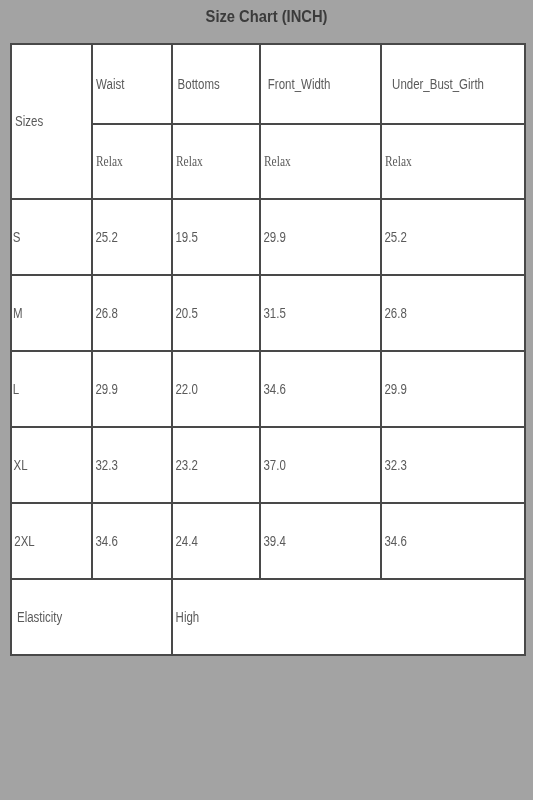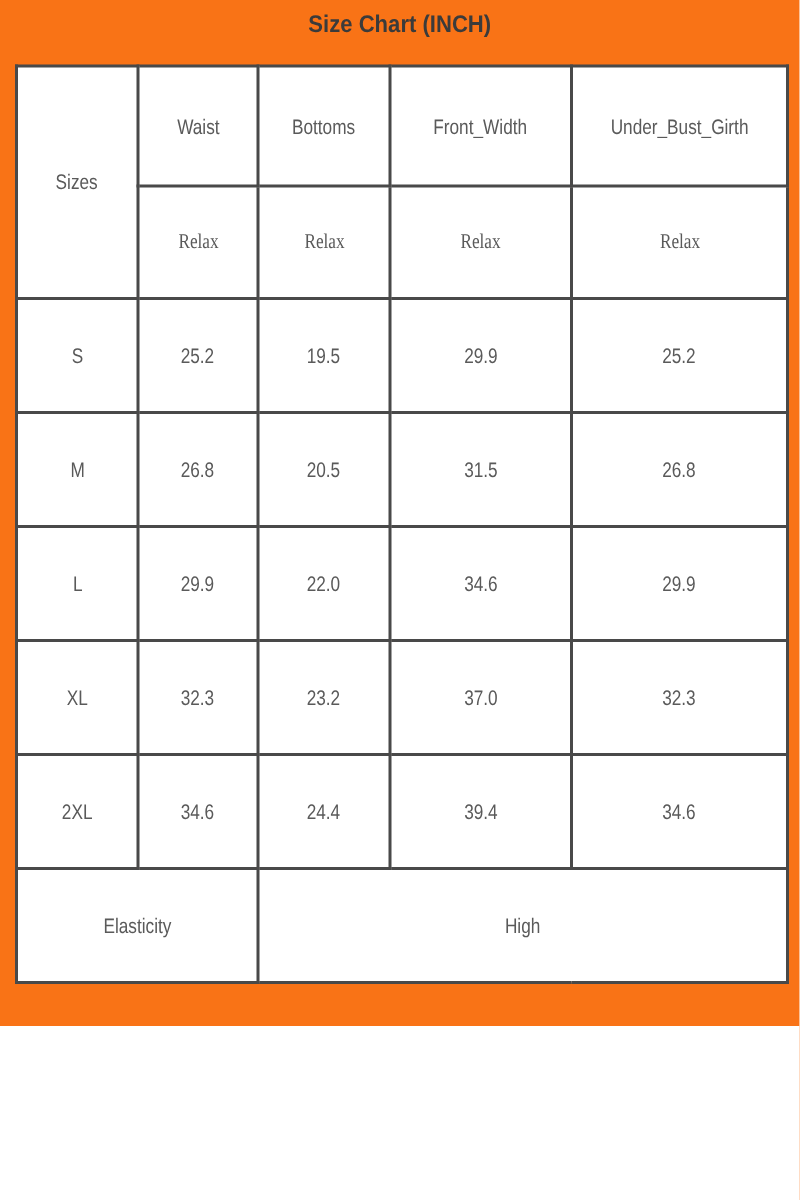--- a/index.html
+++ b/index.html
@@ -11,22 +11,22 @@
     width: 533px;
     height: 800px;
     overflow: hidden;
     font-family: "Liberation Sans", "DejaVu Sans", sans-serif;
     color: #5a5a5a;
   }
 
   .page {
     position: relative;
     width: 533px;
-    height: 684px;
-    background: #f97316;
+    height: 800px;
+    background: #a3a3a3;
   }
 
   .chart-title {
     position: absolute;
     top: 8px;
     left: 0;
     width: 533px;
     text-align: center;
     font-size: 16px;
     font-weight: bold;
@@ -41,21 +41,20 @@
     position: absolute;
     left: 10px;
     top: 43px;
     width: 514px;
     border-collapse: collapse;
     table-layout: fixed;
   }
 
   .size-table td {
     border: 2px solid #494949;
-    text-align: center;
     vertical-align: middle;
     font-size: 14px;
     color: #5a5a5a;
     font-weight: 400;
     padding: 0;
     background: #ffffff;
   }
 
   .cell-text {
     display: inline-block;

